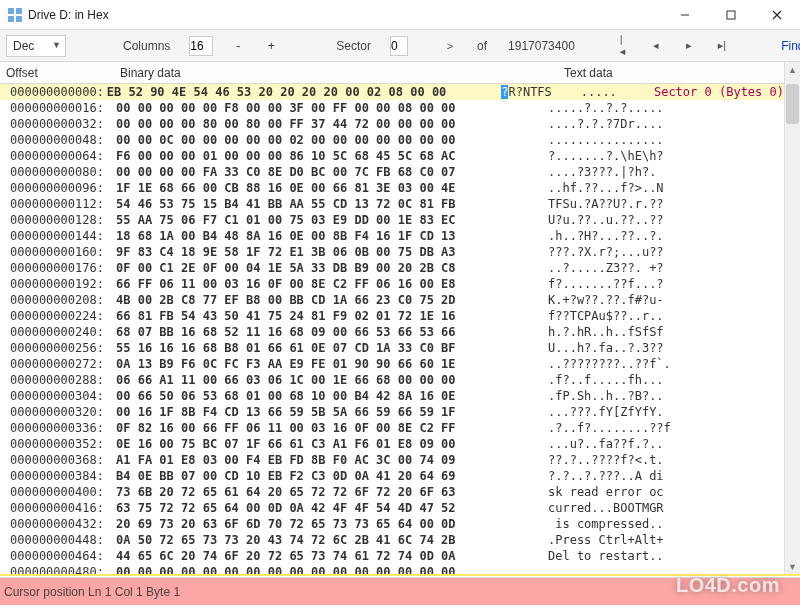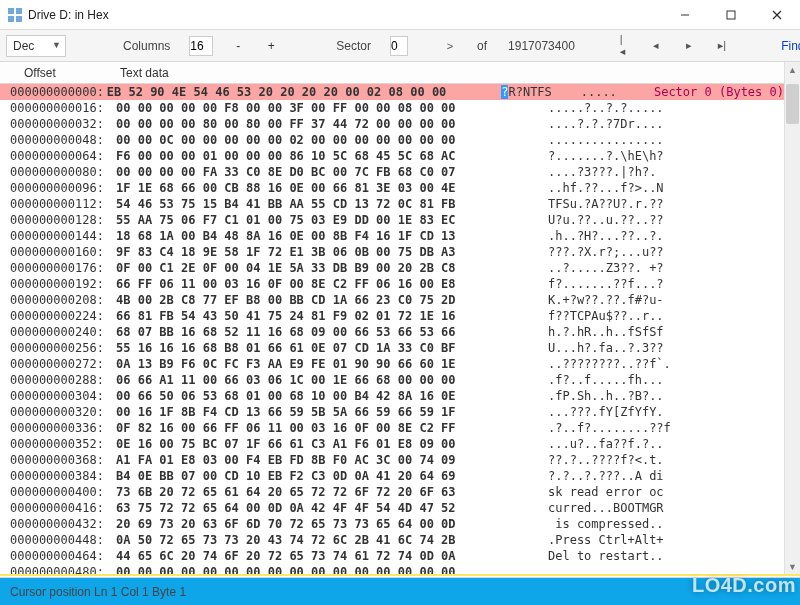--- a/index.html
+++ b/index.html
@@ -98,21 +98,21 @@
   
   .col-header {
     height: 22px;
     display: flex;
     align-items: center;
     font-size: 12px;
     color: #333;
     border-bottom: 1px solid #d9d9d9;
     background: #fdfdfd;
   }
-  .col-header .c-off { width: 120px; padding-left: 24px; }
+  .col-header .c-off { width: 120px; padding-left: 6px; }
   .col-header .c-bin { flex: 1; }
   .col-header .c-txt { width: 236px; }
 
   
   .hex-body {
     position: absolute;
     top: 84px;
     left: 0;
     right: 16px;
     bottom: 30px;
@@ -122,21 +122,21 @@
     line-height: 16px;
     color: #000;
     white-space: pre;
   }
   .hex-row {
     display: flex;
     height: 16px;
     padding-left: 10px;
   }
   .hex-row.hl {
-    background: #fca5a5;
+    background: #fef9c3;
   }
   .hex-row.hl .sel-cursor {
     background: #3399ff;
     color: #fff;
   }
   .hex-off { width: 106px; color: #333; }
   .hex-bytes { width: 432px; color: #333; font-weight: bold;}
   .hex-text { width: 130px; color: #333;}
   .hex-note { color: #aa0055; padding-left: 34px; font-size: 12px;}
 
@@ -171,33 +171,33 @@
     left: 0; right: 0; bottom: 29px;
     height: 2px;
     background: #ffe766;
   }
 
   
   .status {
     position: absolute;
     left: 0; right: 0; bottom: 0;
     height: 28px;
-    background: #0ea5e9;
+    background: #fca5a5;
     border-top: 1px solid #d9d9d9;
     font-size: 12px;
     color: #444;
     display: flex;
     align-items: center;
-    padding: 0 10px;
+    padding: 0 4px;
   }
 
   
   .watermark {
     position: absolute;
-    right: 4px; bottom: 8px;
+    right: 20px; bottom: 8px;
     font-family: Arial, sans-serif;
     font-size: 20px;
     font-weight: 700;
     color: rgba(255,255,255,0.75);
     text-shadow: 0 0 6px rgba(0,0,0,0.35);
     letter-spacing: 0.5px;
     pointer-events: none;
   }
 </style>
 </head>
@@ -286,20 +286,21 @@
         <circle cx="5" cy="6" r="3.5" fill="none" stroke="#3b9e3b" stroke-width="1.5"></circle>
         <line x1="8" y1="9" x2="12" y2="13" stroke="#3b9e3b" stroke-width="1.5"></line>
         <path d="M11 3 L15 6 L11 9 Z" fill="#3b9e3b"></path>
       </svg>
   </span>
   <span class="tb-label link tb-btn" style="padding:0 2px">Next</span>
 </div>
 
 <div class="col-header">
   <div class="c-off">Offset</div>
+  <div class="c-bin">Binary data</div>
   <div class="c-txt">Text data</div>
 </div>
 
 <div class="hex-body" id="hex-body"><div class="hex-row hl"><span class="hex-off">000000000000:</span><span class="hex-bytes">EB 52 90 4E 54 46 53 20 20 20 20 00 02 08 00 00</span><span class="hex-text"><span class="sel-cursor">?</span>R?NTFS    .....</span><span class="hex-note">Sector 0 (Bytes 0)</span></div><div class="hex-row"><span class="hex-off">000000000016:</span><span class="hex-bytes">00 00 00 00 00 F8 00 00 3F 00 FF 00 00 08 00 00</span><span class="hex-text">.....?..?.?.....</span></div><div class="hex-row"><span class="hex-off">000000000032:</span><span class="hex-bytes">00 00 00 00 80 00 80 00 FF 37 44 72 00 00 00 00</span><span class="hex-text">....?.?.?7Dr....</span></div><div class="hex-row"><span class="hex-off">000000000048:</span><span class="hex-bytes">00 00 0C 00 00 00 00 00 02 00 00 00 00 00 00 00</span><span class="hex-text">................</span></div><div class="hex-row"><span class="hex-off">000000000064:</span><span class="hex-bytes">F6 00 00 00 01 00 00 00 86 10 5C 68 45 5C 68 AC</span><span class="hex-text">?.......?.\hE\h?</span></div><div class="hex-row"><span class="hex-off">000000000080:</span><span class="hex-bytes">00 00 00 00 FA 33 C0 8E D0 BC 00 7C FB 68 C0 07</span><span class="hex-text">....?3???.|?h?.</span></div><div class="hex-row"><span class="hex-off">000000000096:</span><span class="hex-bytes">1F 1E 68 66 00 CB 88 16 0E 00 66 81 3E 03 00 4E</span><span class="hex-text">..hf.??...f?&gt;..N</span></div><div class="hex-row"><span class="hex-off">000000000112:</span><span class="hex-bytes">54 46 53 75 15 B4 41 BB AA 55 CD 13 72 0C 81 FB</span><span class="hex-text">TFSu.?A??U?.r.??</span></div><div class="hex-row"><span class="hex-off">000000000128:</span><span class="hex-bytes">55 AA 75 06 F7 C1 01 00 75 03 E9 DD 00 1E 83 EC</span><span class="hex-text">U?u.??..u.??..??</span></div><div class="hex-row"><span class="hex-off">000000000144:</span><span class="hex-bytes">18 68 1A 00 B4 48 8A 16 0E 00 8B F4 16 1F CD 13</span><span class="hex-text">.h..?H?...??..?.</span></div><div class="hex-row"><span class="hex-off">000000000160:</span><span class="hex-bytes">9F 83 C4 18 9E 58 1F 72 E1 3B 06 0B 00 75 DB A3</span><span class="hex-text">???.?X.r?;...u??</span></div><div class="hex-row"><span class="hex-off">000000000176:</span><span class="hex-bytes">0F 00 C1 2E 0F 00 04 1E 5A 33 DB B9 00 20 2B C8</span><span class="hex-text">..?.....Z3??. +?</span></div><div class="hex-row"><span class="hex-off">000000000192:</span><span class="hex-bytes">66 FF 06 11 00 03 16 0F 00 8E C2 FF 06 16 00 E8</span><span class="hex-text">f?.......??f...?</span></div><div class="hex-row"><span class="hex-off">000000000208:</span><span class="hex-bytes">4B 00 2B C8 77 EF B8 00 BB CD 1A 66 23 C0 75 2D</span><span class="hex-text">K.+?w??.??.f#?u-</span></div><div class="hex-row"><span class="hex-off">000000000224:</span><span class="hex-bytes">66 81 FB 54 43 50 41 75 24 81 F9 02 01 72 1E 16</span><span class="hex-text">f??TCPAu$??..r..</span></div><div class="hex-row"><span class="hex-off">000000000240:</span><span class="hex-bytes">68 07 BB 16 68 52 11 16 68 09 00 66 53 66 53 66</span><span class="hex-text">h.?.hR..h..fSfSf</span></div><div class="hex-row"><span class="hex-off">000000000256:</span><span class="hex-bytes">55 16 16 16 68 B8 01 66 61 0E 07 CD 1A 33 C0 BF</span><span class="hex-text">U...h?.fa..?.3??</span></div><div class="hex-row"><span class="hex-off">000000000272:</span><span class="hex-bytes">0A 13 B9 F6 0C FC F3 AA E9 FE 01 90 90 66 60 1E</span><span class="hex-text">..????????..??f`.</span></div><div class="hex-row"><span class="hex-off">000000000288:</span><span class="hex-bytes">06 66 A1 11 00 66 03 06 1C 00 1E 66 68 00 00 00</span><span class="hex-text">.f?..f.....fh...</span></div><div class="hex-row"><span class="hex-off">000000000304:</span><span class="hex-bytes">00 66 50 06 53 68 01 00 68 10 00 B4 42 8A 16 0E</span><span class="hex-text">.fP.Sh..h..?B?..</span></div><div class="hex-row"><span class="hex-off">000000000320:</span><span class="hex-bytes">00 16 1F 8B F4 CD 13 66 59 5B 5A 66 59 66 59 1F</span><span class="hex-text">...???.fY[ZfYfY.</span></div><div class="hex-row"><span class="hex-off">000000000336:</span><span class="hex-bytes">0F 82 16 00 66 FF 06 11 00 03 16 0F 00 8E C2 FF</span><span class="hex-text">.?..f?........??f</span></div><div class="hex-row"><span class="hex-off">000000000352:</span><span class="hex-bytes">0E 16 00 75 BC 07 1F 66 61 C3 A1 F6 01 E8 09 00</span><span class="hex-text">...u?..fa??f.?..</span></div><div class="hex-row"><span class="hex-off">000000000368:</span><span class="hex-bytes">A1 FA 01 E8 03 00 F4 EB FD 8B F0 AC 3C 00 74 09</span><span class="hex-text">??.?..????f?&lt;.t.</span></div><div class="hex-row"><span class="hex-off">000000000384:</span><span class="hex-bytes">B4 0E BB 07 00 CD 10 EB F2 C3 0D 0A 41 20 64 69</span><span class="hex-text">?.?..?.???..A di</span></div><div class="hex-row"><span class="hex-off">000000000400:</span><span class="hex-bytes">73 6B 20 72 65 61 64 20 65 72 72 6F 72 20 6F 63</span><span class="hex-text">sk read error oc</span></div><div class="hex-row"><span class="hex-off">000000000416:</span><span class="hex-bytes">63 75 72 72 65 64 00 0D 0A 42 4F 4F 54 4D 47 52</span><span class="hex-text">curred...BOOTMGR</span></div><div class="hex-row"><span class="hex-off">000000000432:</span><span class="hex-bytes">20 69 73 20 63 6F 6D 70 72 65 73 73 65 64 00 0D</span><span class="hex-text"> is compressed..</span></div><div class="hex-row"><span class="hex-off">000000000448:</span><span class="hex-bytes">0A 50 72 65 73 73 20 43 74 72 6C 2B 41 6C 74 2B</span><span class="hex-text">.Press Ctrl+Alt+</span></div><div class="hex-row"><span class="hex-off">000000000464:</span><span class="hex-bytes">44 65 6C 20 74 6F 20 72 65 73 74 61 72 74 0D 0A</span><span class="hex-text">Del to restart..</span></div><div class="hex-row"><span class="hex-off">000000000480:</span><span class="hex-bytes">00 00 00 00 00 00 00 00 00 00 00 00 00 00 00 00</span><span class="hex-text">................</span></div></div>
 
 <div class="vscroll">
   <div class="arr up">▲</div>
   <div class="thumb"></div>
   <div class="arr dn">▼</div>
 </div>

